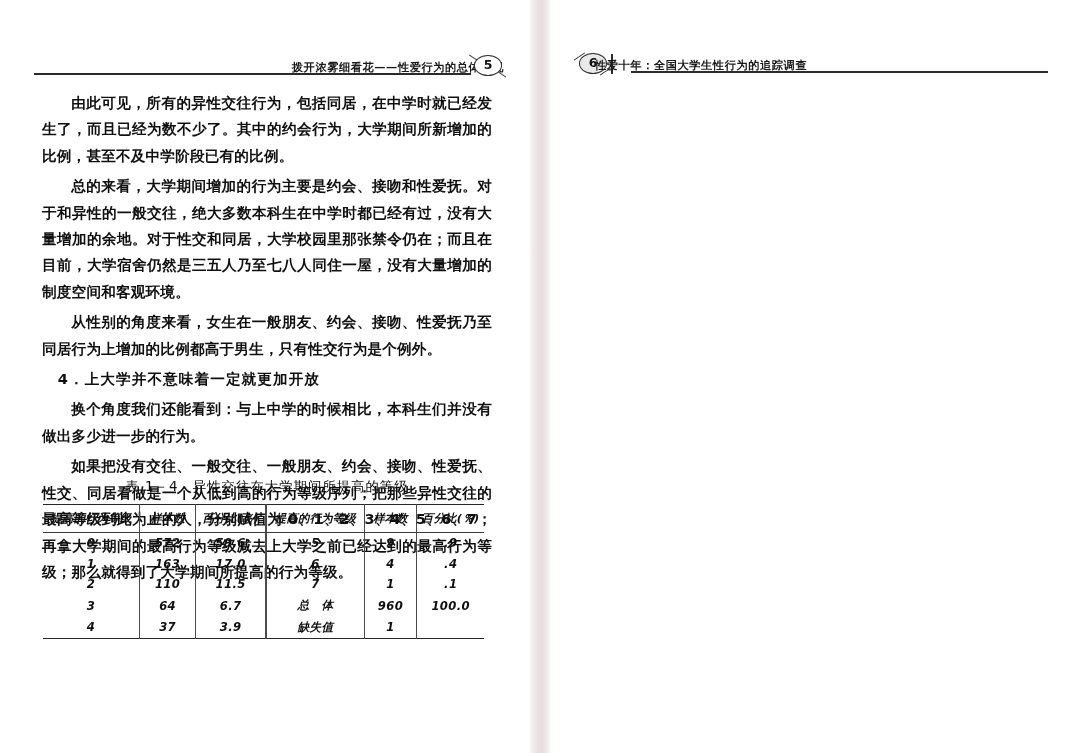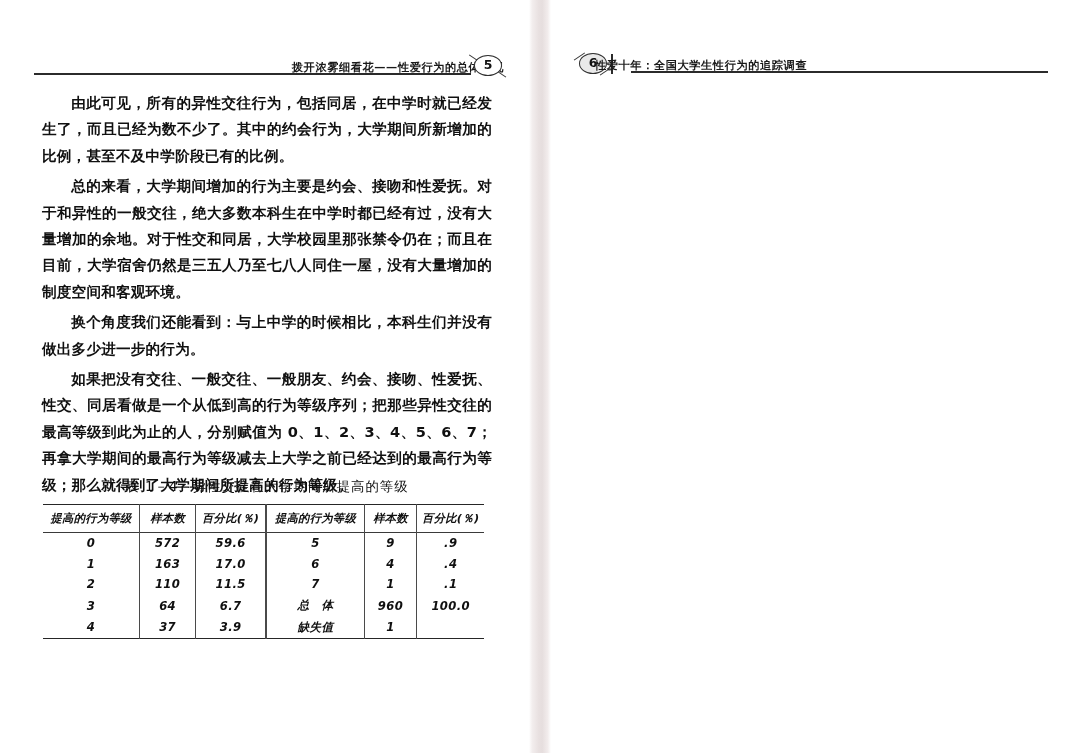--- a/index.html
+++ b/index.html
@@ -209,20 +209,22 @@
 
     <div class="runhead runhead-left">拨开浓雾细看花——性爱行为的总体情况</div>
     <div class="rule rule-left"></div>
     <div class="pn-tick a"></div>
     <div class="pn-tick b"></div>
     <div class="pagenum left-pn">5</div>
 
     <div class="body left">
       <p class="para">由此可见，所有的异性交往行为，包括同居，在中学时就已经发生了，而且已经为数不少了。其中的约会行为，大学期间所新增加的比例，甚至不及中学阶段已有的比例。</p>
       <p class="para">总的来看，大学期间增加的行为主要是约会、接吻和性爱抚。对于和异性的一般交往，绝大多数本科生在中学时都已经有过，没有大量增加的余地。对于性交和同居，大学校园里那张禁令仍在；而且在目前，大学宿舍仍然是三五人乃至七八人同住一屋，没有大量增加的制度空间和客观环境。</p>
+      <p class="para">从性别的角度来看，女生在一般朋友、约会、接吻、性爱抚乃至同居行为上增加的比例都高于男生，只有性交行为是个例外。</p>
+      <p class="sechead">4．上大学并不意味着一定就更加开放</p>
       <p class="para">换个角度我们还能看到：与上中学的时候相比，本科生们并没有做出多少进一步的行为。</p>
       <p class="para">如果把没有交往、一般交往、一般朋友、约会、接吻、性爱抚、性交、同居看做是一个从低到高的行为等级序列；把那些异性交往的最高等级到此为止的人，分别赋值为 0、1、2、3、4、5、6、7；再拿大学期间的最高行为等级减去上大学之前已经达到的最高行为等级；那么就得到了大学期间所提高的行为等级。</p>
     </div>
 
     <div class="tablewrap">
       <div class="tbl-title">表 1－4　异性交往在大学期间所提高的等级</div>
       <table class="data">
         <thead>
           <tr>
             <th class="vsep" style="width:104px;">提高的行为等级</th>

